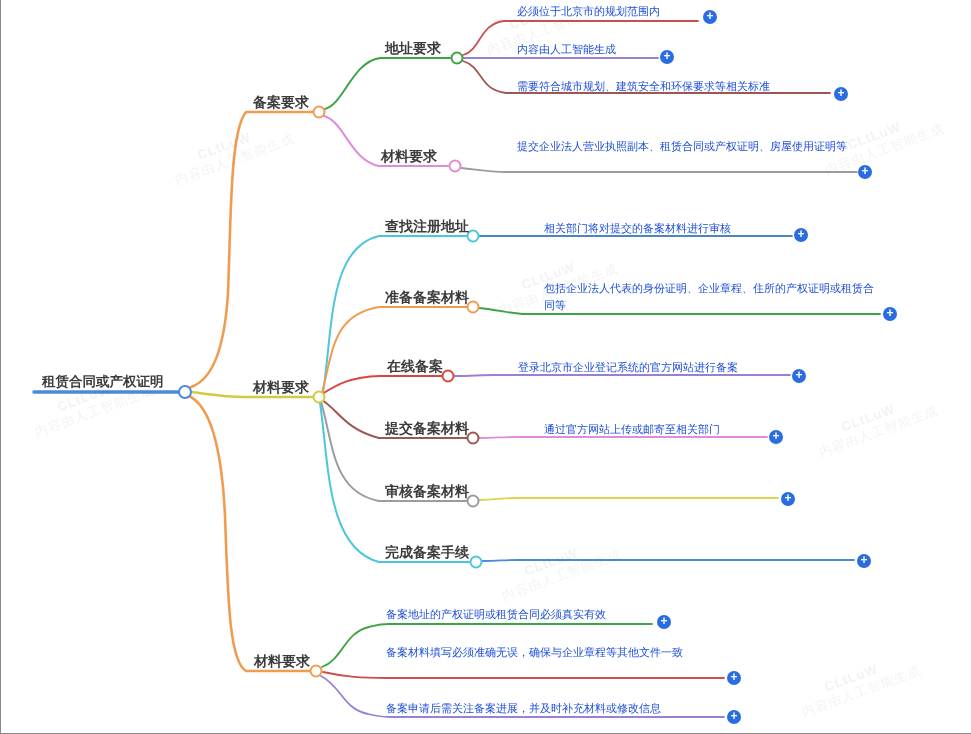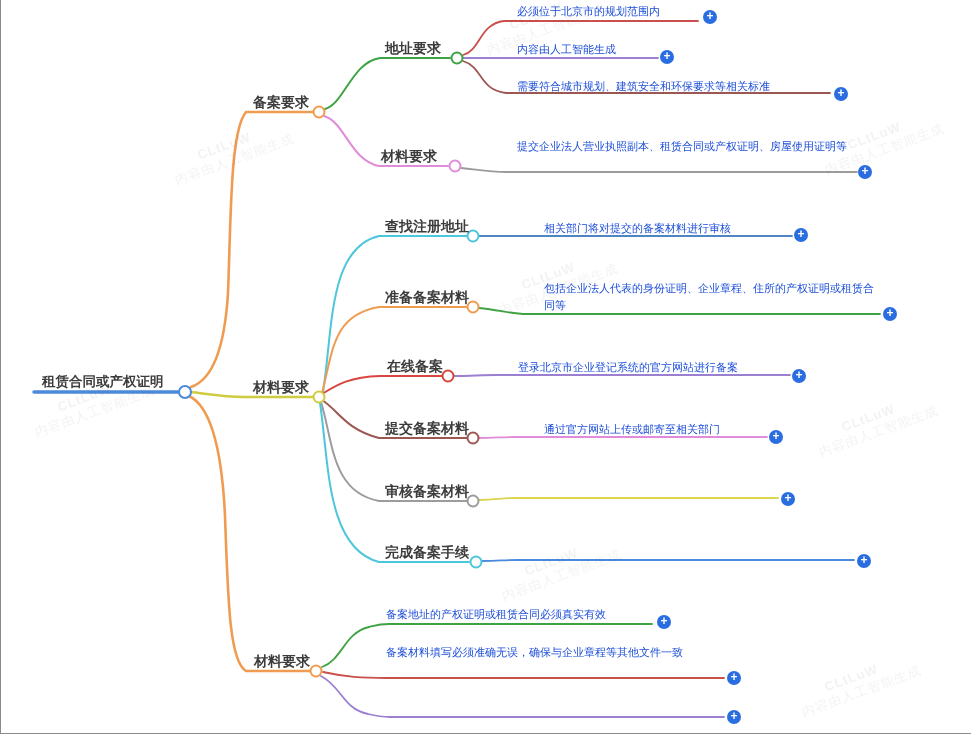--- a/index.html
+++ b/index.html
@@ -128,20 +128,21 @@
   <div class="leaf" style="left:516px;top:78px">需要符合城市规划、建筑安全和环保要求等相关标准</div>
   <div class="leaf wrap" style="left:516px;top:138px;width:348px">提交企业法人营业执照副本、租赁合同或产权证明、房屋使用证明等</div>
 
   <div class="leaf" style="left:543px;top:220px">相关部门将对提交的备案材料进行审核</div>
   <div class="leaf wrap" style="left:543px;top:280px;width:336px">包括企业法人代表的身份证明、企业章程、住所的产权证明或租赁合同等</div>
   <div class="leaf" style="left:517px;top:359px">登录北京市企业登记系统的官方网站进行备案</div>
   <div class="leaf" style="left:543px;top:421px">通过官方网站上传或邮寄至相关部门</div>
 
   <div class="leaf" style="left:385px;top:606px">备案地址的产权证明或租赁合同必须真实有效</div>
   <div class="leaf wrap" style="left:385px;top:644px;width:336px">备案材料填写必须准确无误，确保与企业章程等其他文件一致</div>
+  <div class="leaf" style="left:385px;top:700px">备案申请后需关注备案进展，并及时补充材料或修改信息</div>
 
   <div class="plus" style="left:702px;top:10px">+</div>
   <div class="plus" style="left:659px;top:50px">+</div>
   <div class="plus" style="left:833px;top:87px">+</div>
   <div class="plus" style="left:857px;top:165px">+</div>
   <div class="plus" style="left:793px;top:228px">+</div>
   <div class="plus" style="left:882px;top:307px">+</div>
   <div class="plus" style="left:791px;top:369px">+</div>
   <div class="plus" style="left:768px;top:430px">+</div>
   <div class="plus" style="left:780px;top:492px">+</div>

